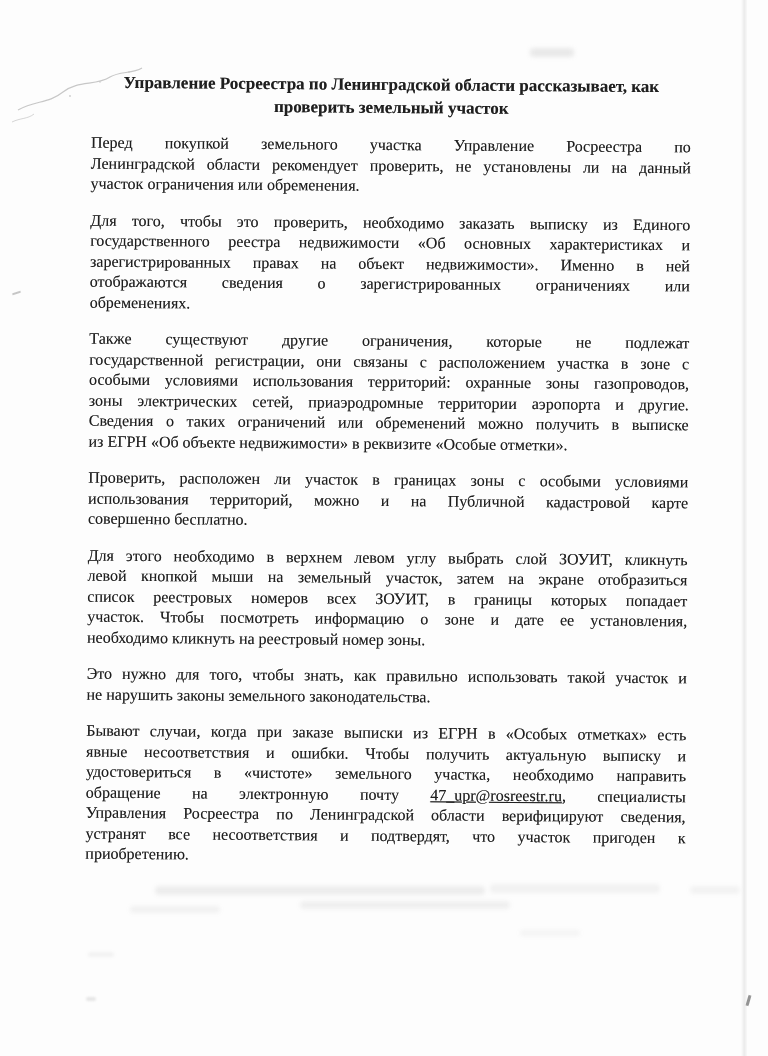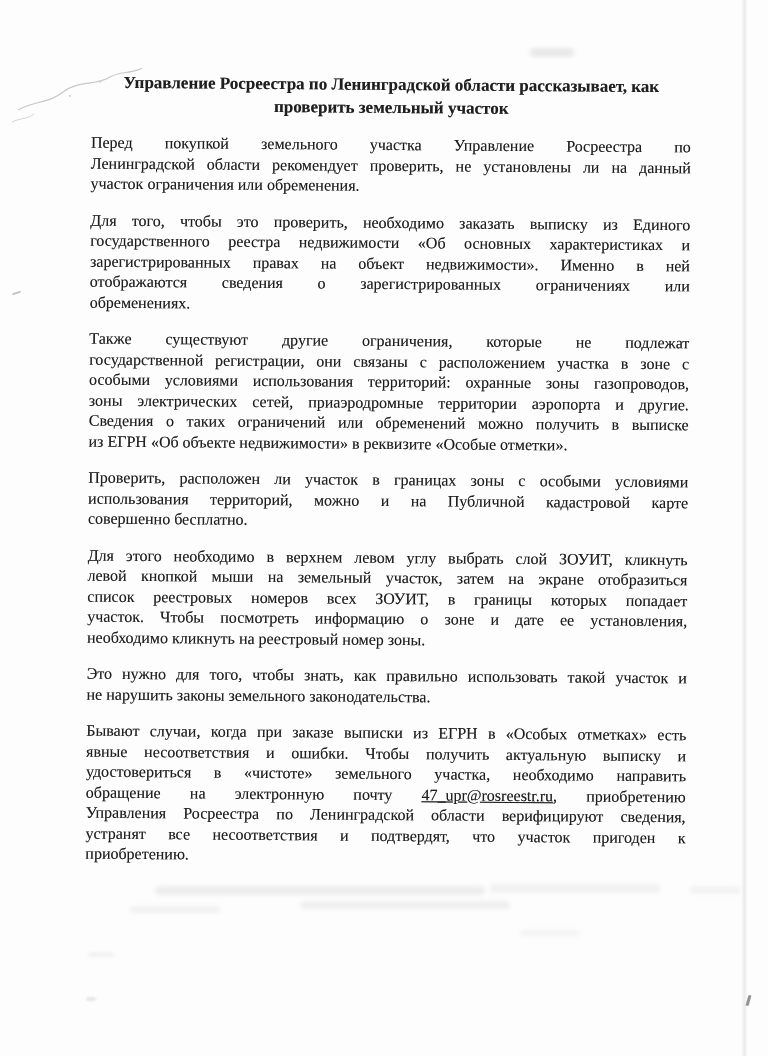--- a/index.html
+++ b/index.html
@@ -128,21 +128,21 @@
       <div class="ln">Это нужно для того, чтобы знать, как правильно использовать такой участок и</div>
       <div class="ln last">не нарушить законы земельного законодательства.</div>
     </div>
 
     <div class="para">
       <div class="ln">Бывают случаи, когда при заказе выписки из ЕГРН в «Особых отметках» есть</div>
       <div class="ln">явные несоответствия и ошибки. Чтобы получить актуальную выписку и</div>
       <div class="ln">удостовериться в «чистоте» земельного участка, необходимо направить</div>
       <div class="ln">
         <span>обращение на электронную почту</span>
-        <span class="email">47_upr@rosreestr.ru</span><span>, приобретению</span>
+        <span class="email">47_upr@rosreestr.ru</span><span>, специалисты</span>
       </div>
       <div class="ln">Управления Росреестра по Ленинградской области верифицируют сведения,</div>
       <div class="ln">устранят все несоответствия и подтвердят, что участок пригоден к</div>
       <div class="ln last">приобретению.</div>
     </div>
 
   </div>
 </div>
 
 </body></html>

